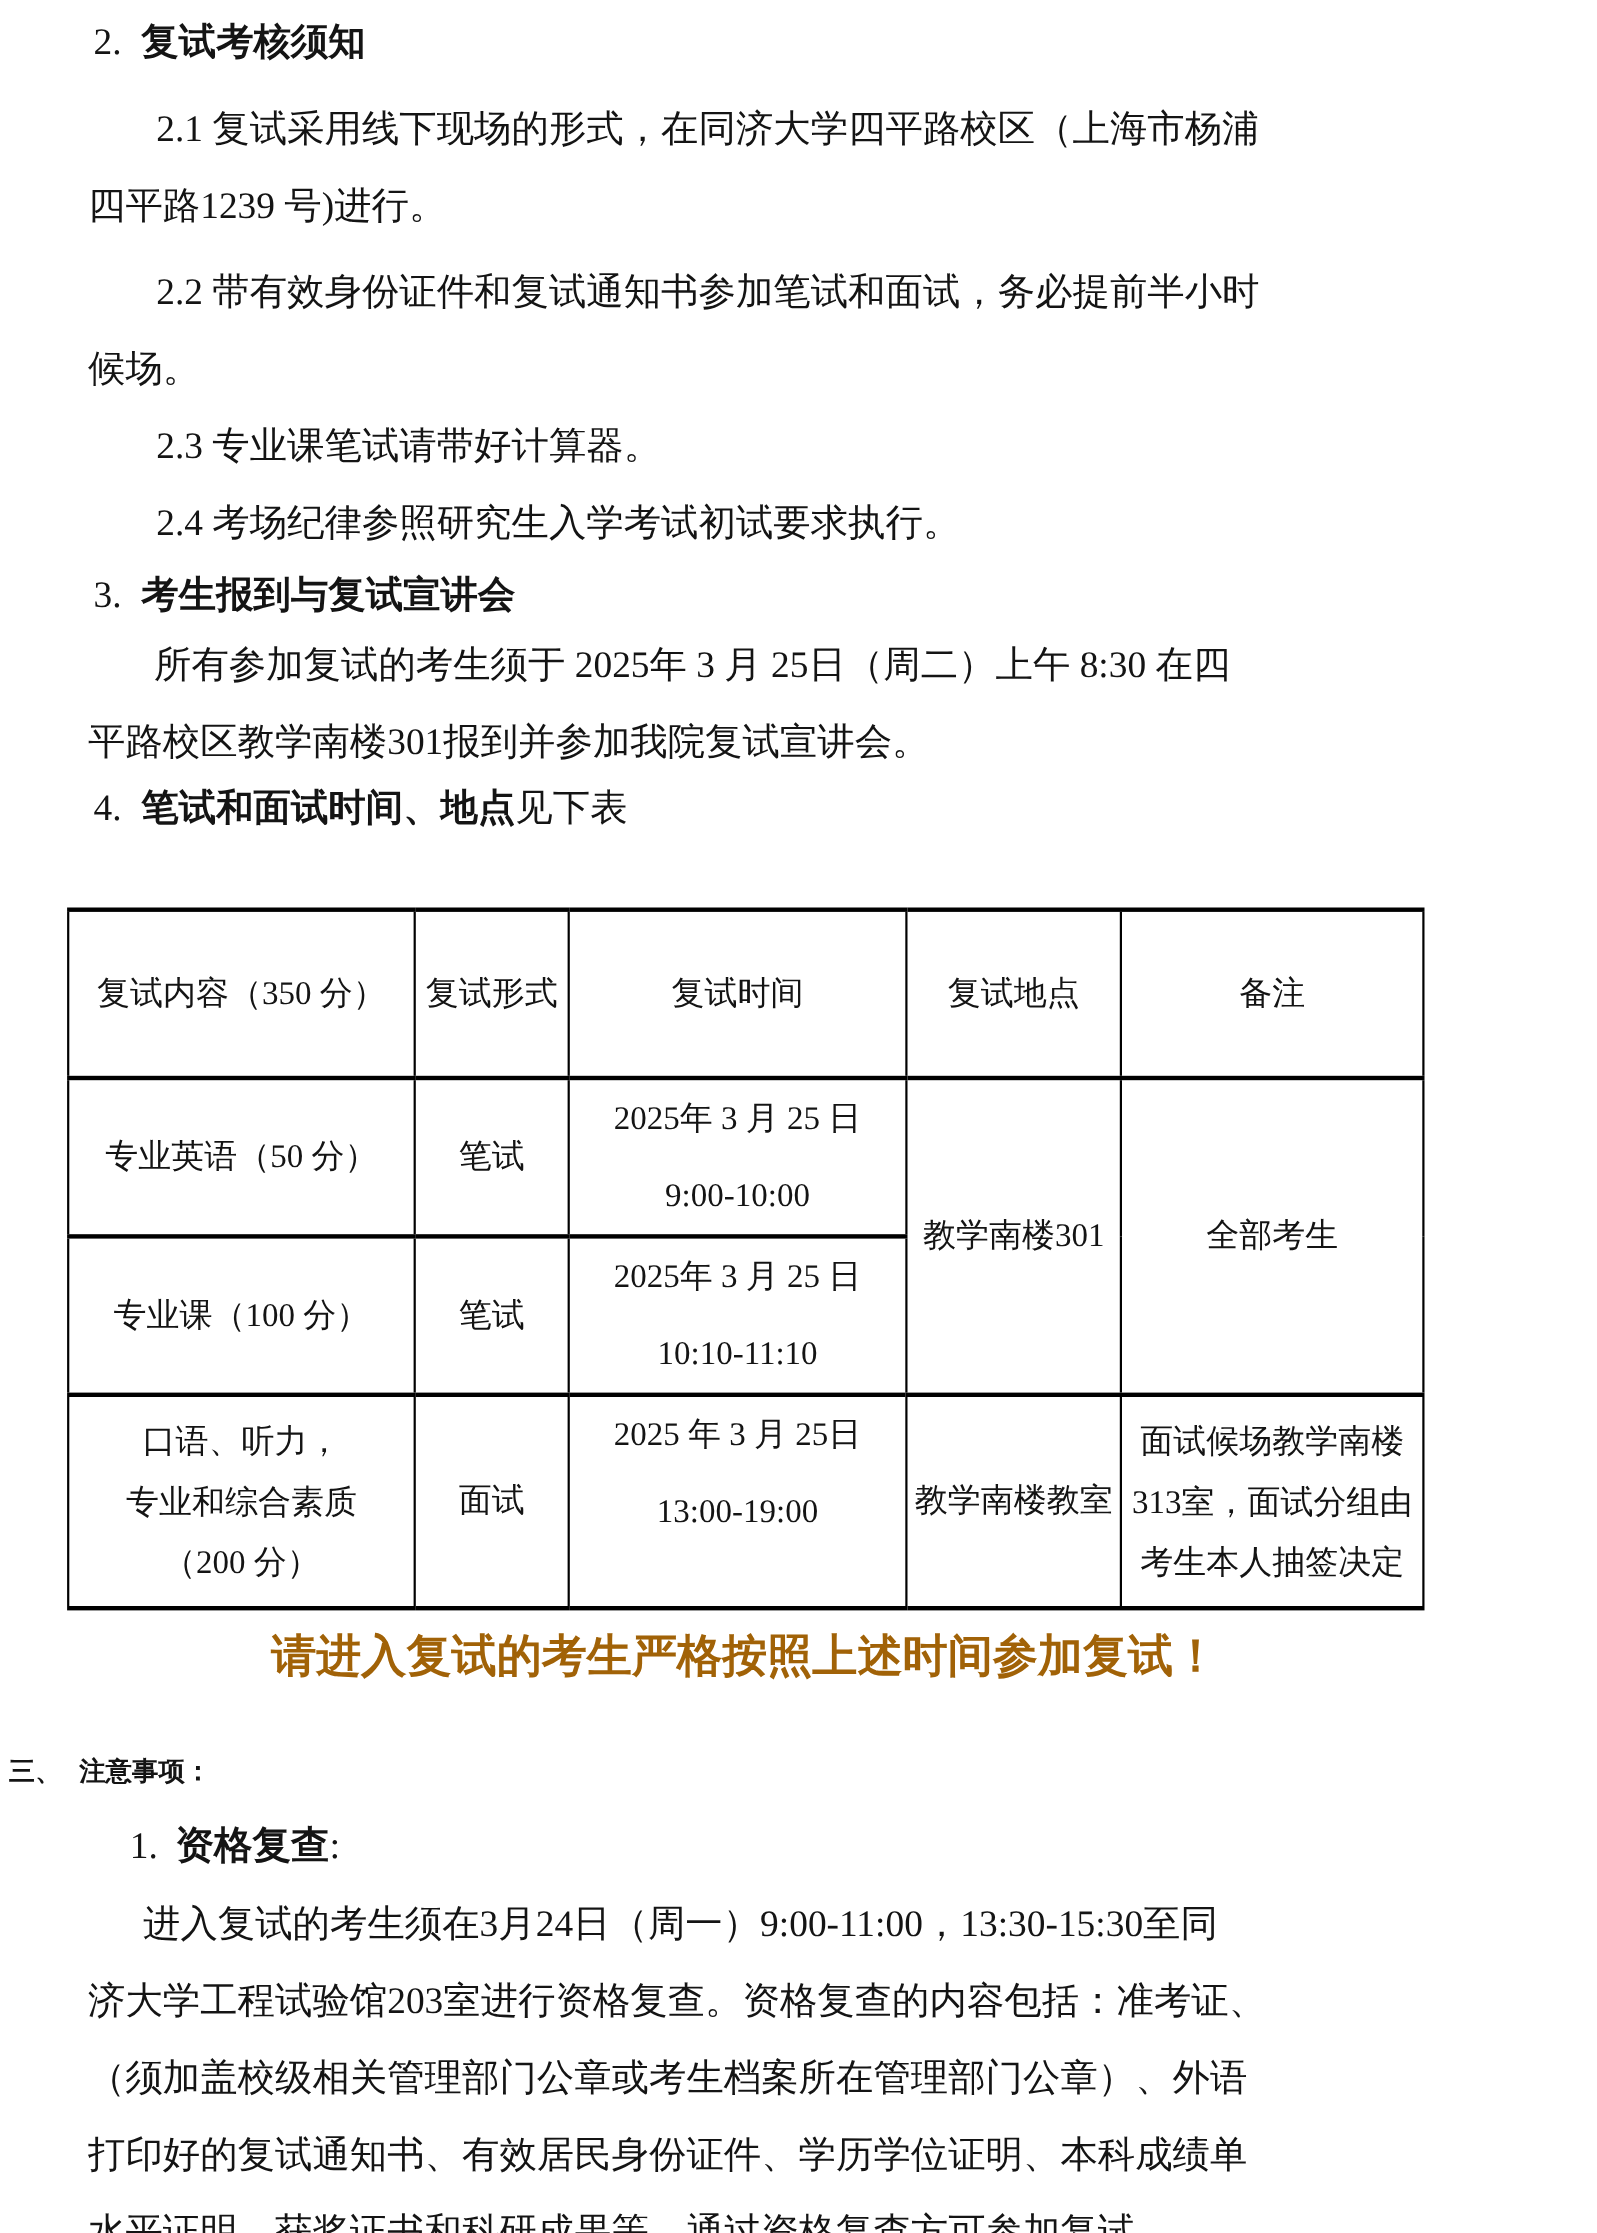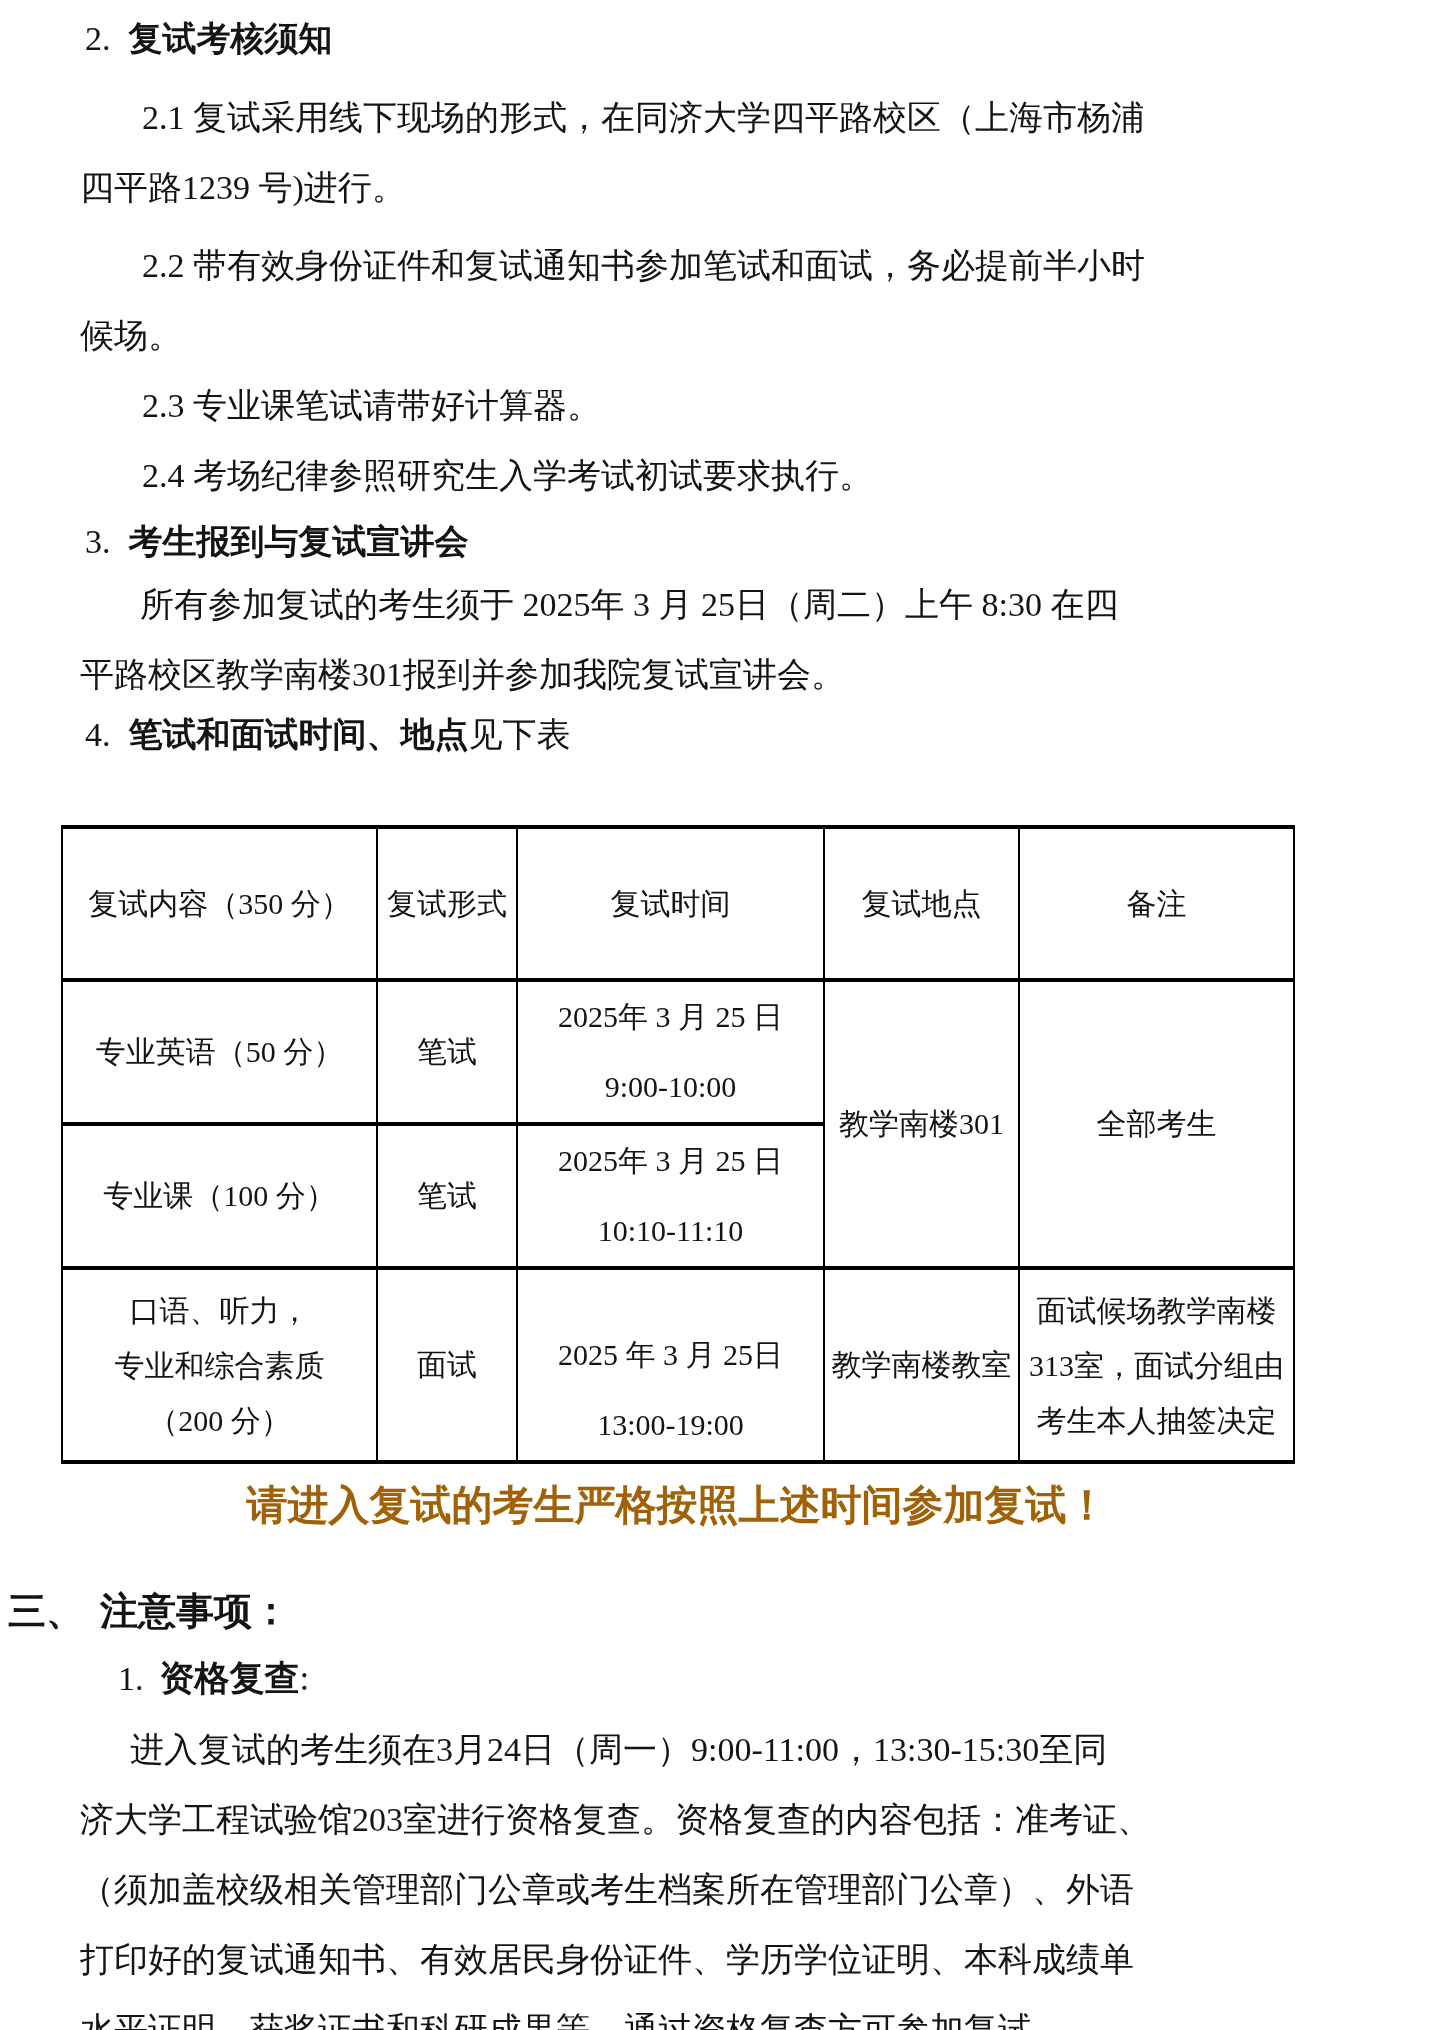--- a/index.html
+++ b/index.html
@@ -49,21 +49,21 @@
     vertical-align: middle;
     font-weight: normal;
     padding: 0;
   }
   th.h-form { padding: 0 34px; line-height: 66px; }
   .row-head th { height: 149px; }
   .row-1 td { height: 131px; }
   .row-2 td { height: 129px; }
   .row-3 td { height: 190px; margin-left: 33px; }
   td.cell-time { vertical-align: middle; }
-  .time-wrap { display: flex; flex-direction: column; justify-content: flex-end; height: 100%; }
+  .time-wrap { display: flex; flex-direction: column; justify-content: flex-start; height: 100%; }
   .time-wrap div { white-space: nowrap; }
   td.cell-note-merged { text-align: left; padding-left: 14px; white-space: nowrap; }
   td.cell-note-lines { text-align: left; padding-left: 12px; }
   td.cell-note-lines .nline { line-height: 55px; white-space: nowrap; font-family: Liberation Serif, serif; }
   td.cell-content-lines .cline { line-height: 55px; white-space: nowrap; }
   .nowrap { white-space: nowrap; }
 
   .warning {
     margin-top: 18px;
     margin-left: -19px;
@@ -72,21 +72,21 @@
     font-size: 41px;
     line-height: 46px;
     font-family: "Liberation Sans", "DejaVu Sans", sans-serif;
     font-weight: bold;
   }
 
   .h-three {
     margin-top: 58px;
     margin-left: -72px;
     line-height: 50px;
-    font-size: 38px;
+    font-size: 24px;
     white-space: nowrap;
   }
   .h-three .num3 { margin-right: 16px; }
   .item-1 {
     margin-top: 18px;
     margin-left: 38px;
     line-height: 48px;
     font-size: 35px;
     white-space: nowrap;
   }

